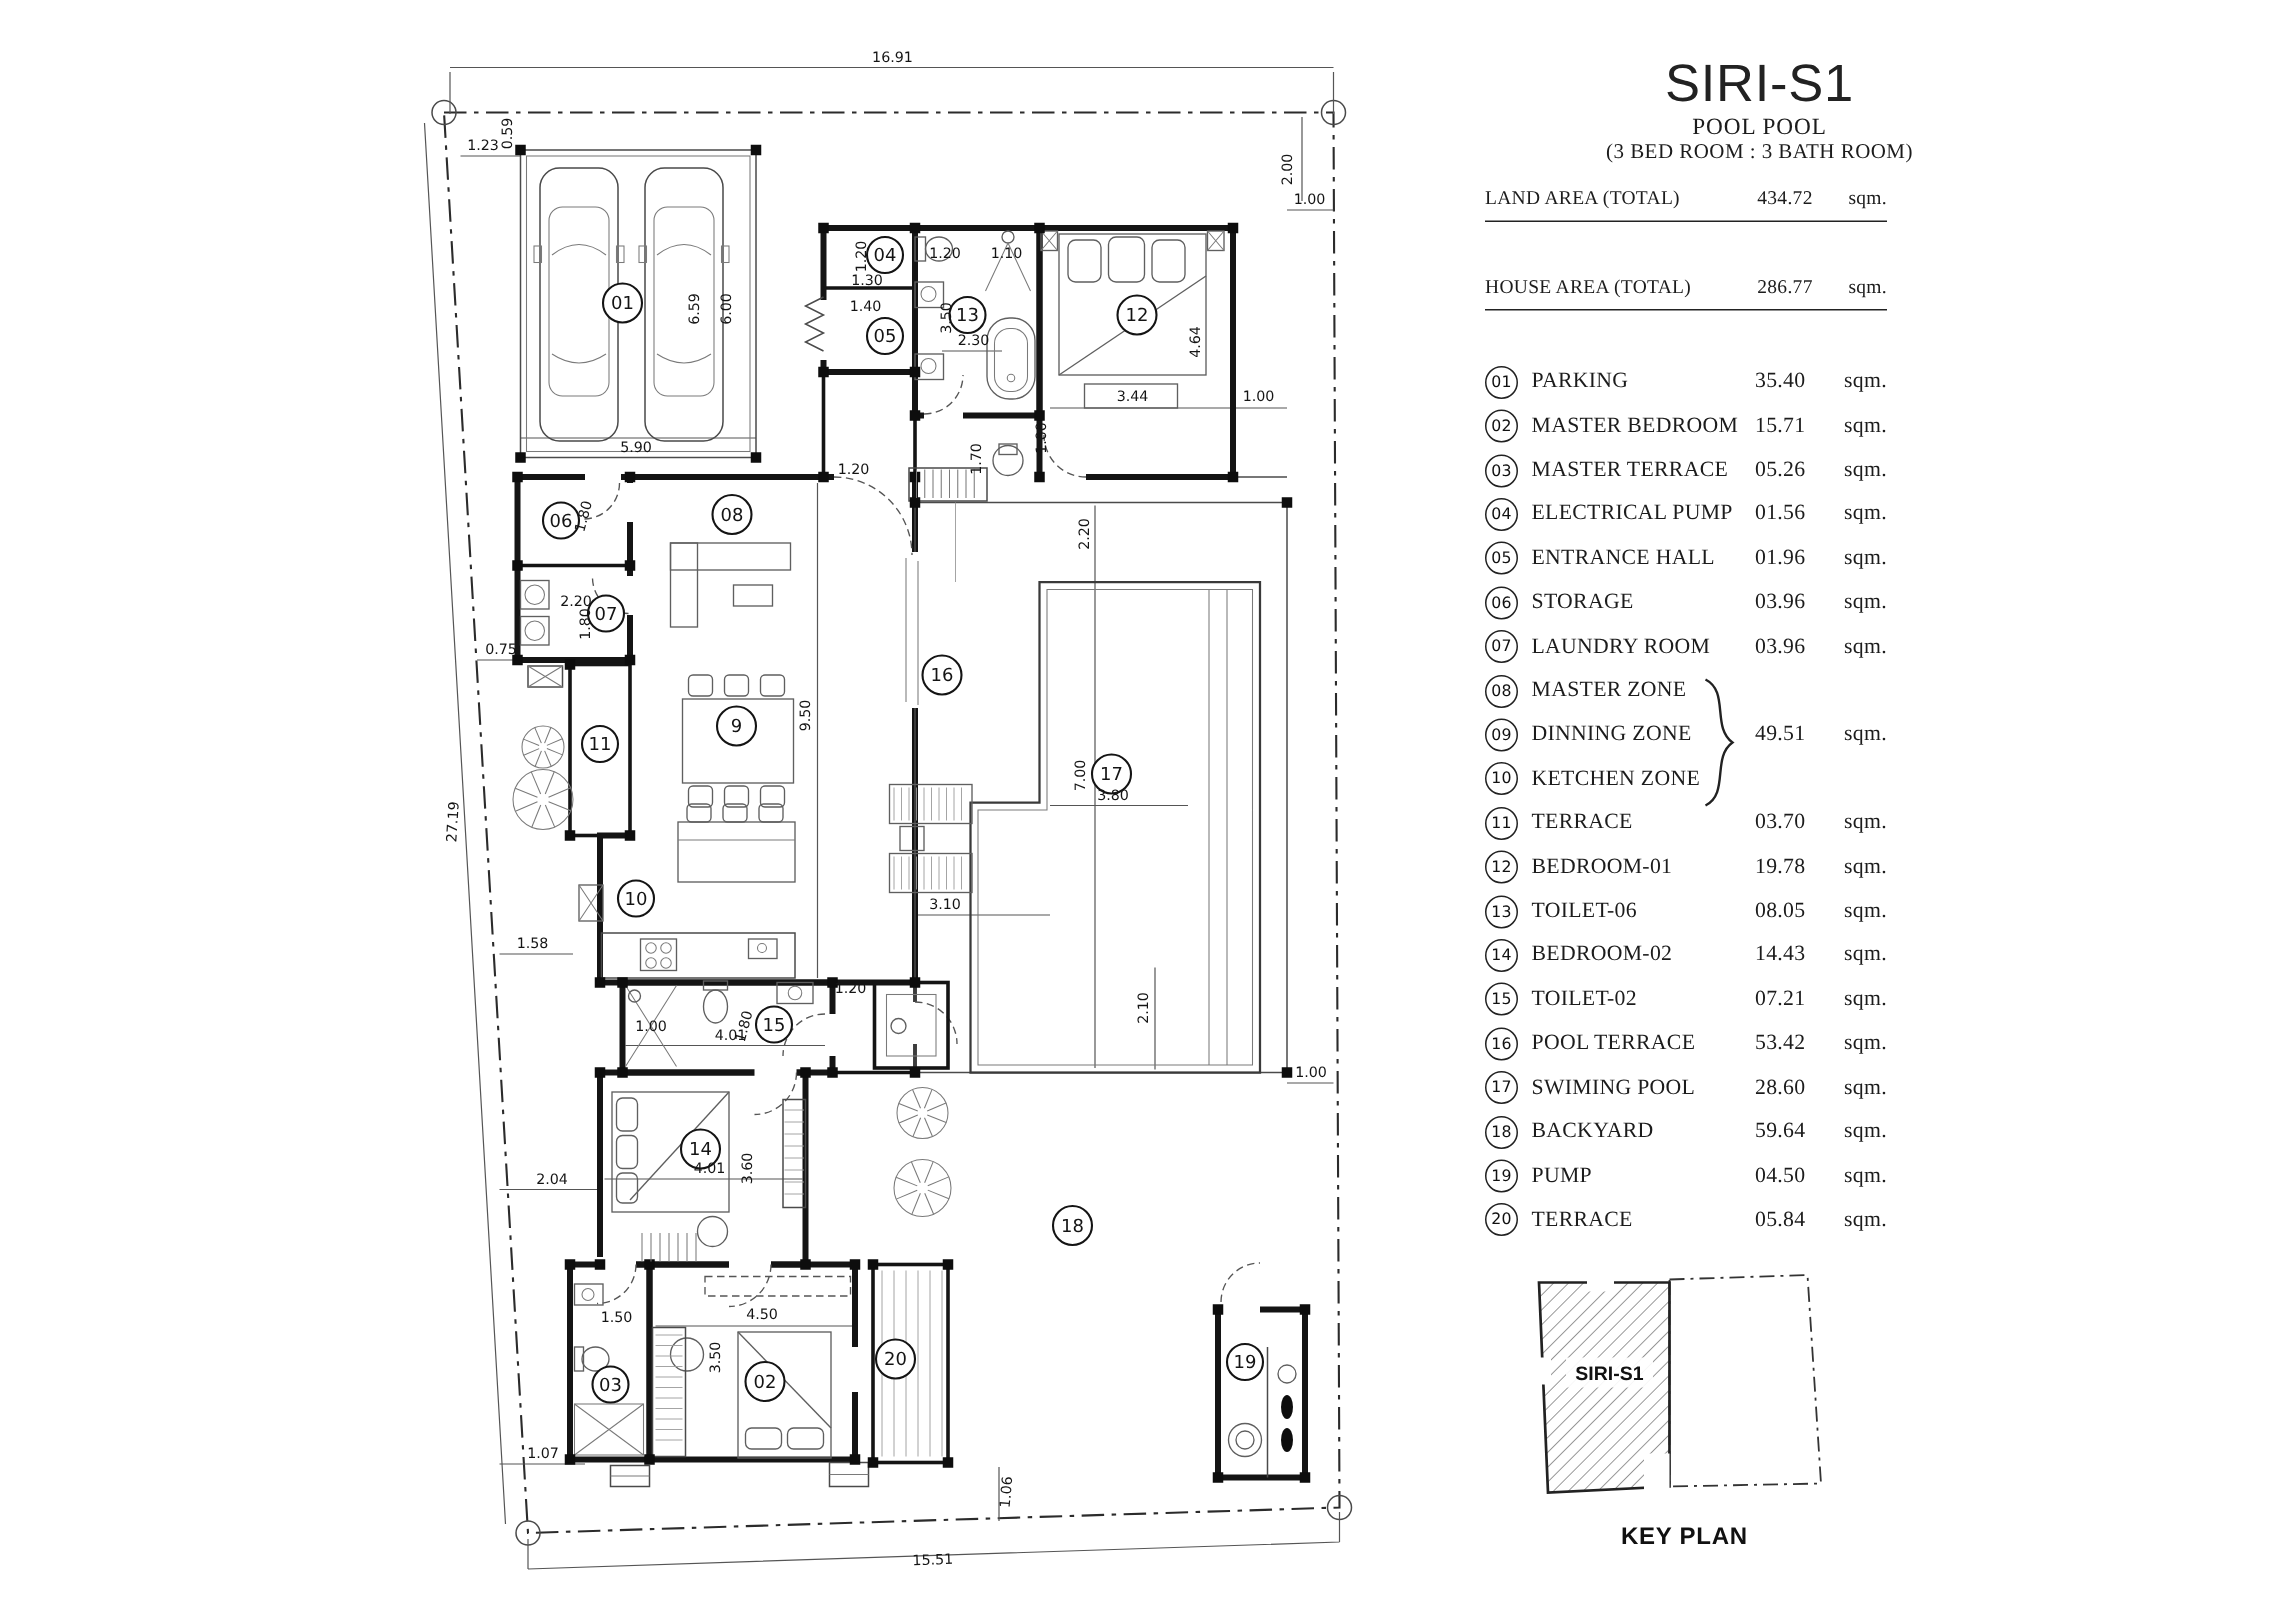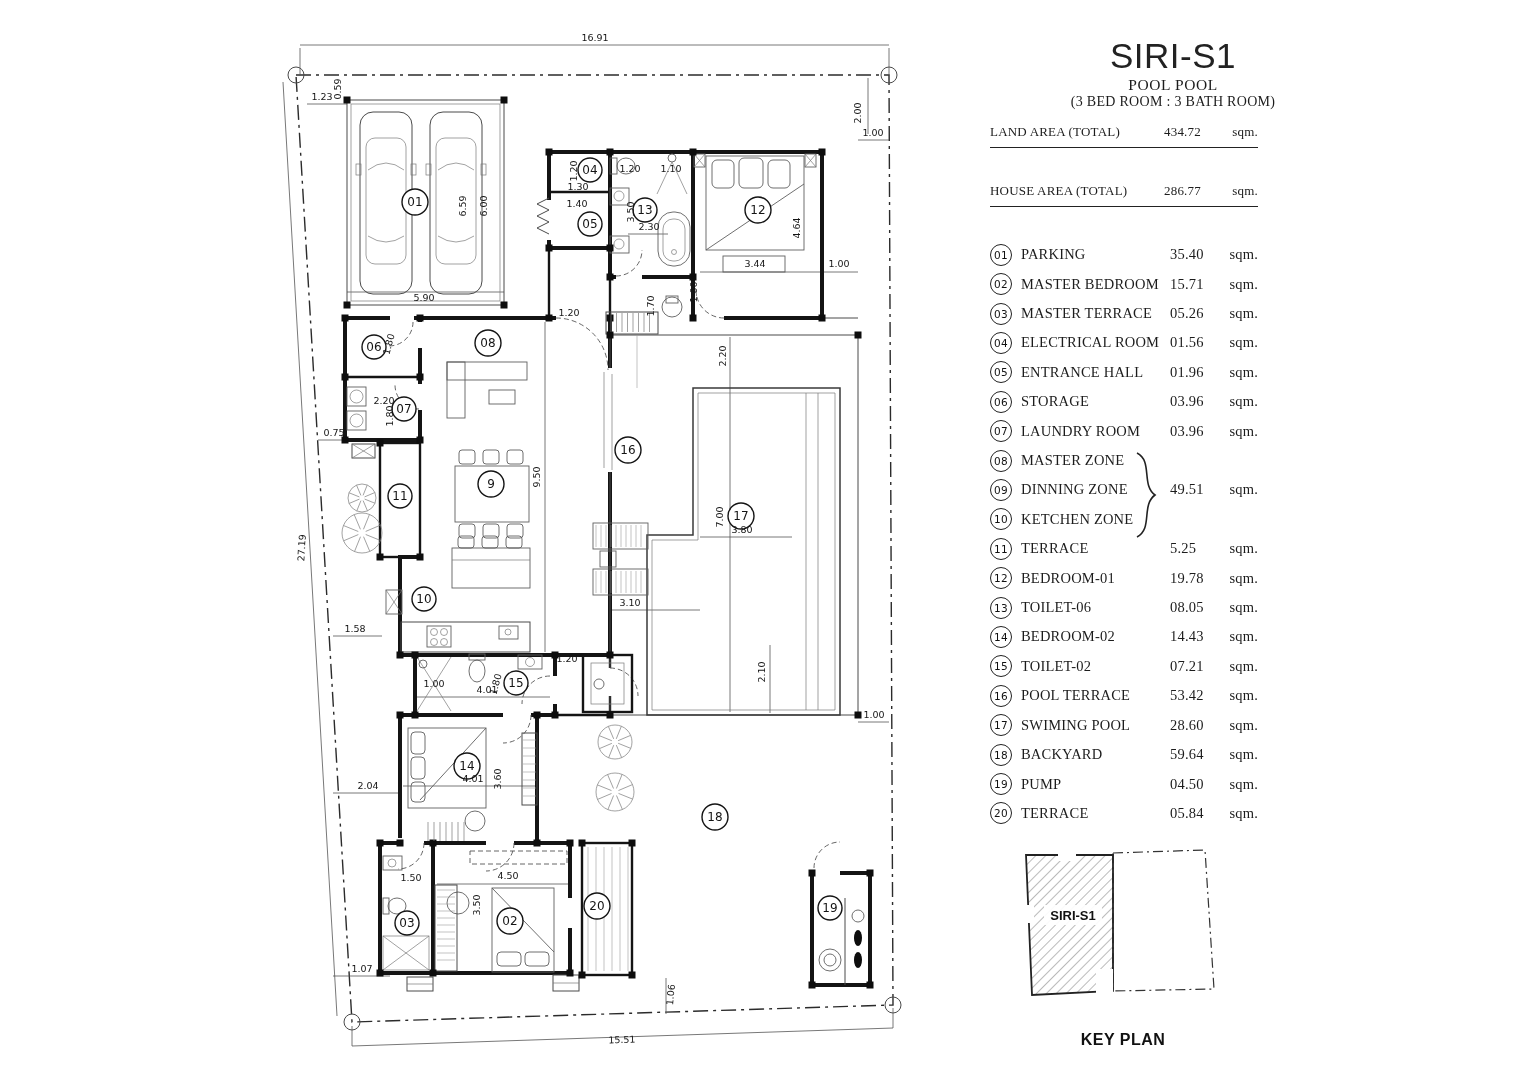--- a/index.html
+++ b/index.html
@@ -23,36 +23,36 @@
   .mk text{font:12px "DejaVu Sans",sans-serif;fill:#141414;text-anchor:middle}
   
   #panel{position:absolute;left:985px;top:0;width:276px;height:1076px}
   .thead{position:absolute;width:272px;text-align:center;transform:translateX(52px)}
   #title{top:36px;font-family:"Liberation Sans",sans-serif;font-size:35px;letter-spacing:.5px;color:#222}
   #subtitle{top:76px;font-size:15.5px;letter-spacing:.6px}
   #spec{top:94px;font-size:14px;letter-spacing:.3px}
   .arearow{position:absolute;left:5px;width:268px;display:flex;align-items:baseline;
     border-bottom:1.6px solid #222;padding-bottom:7px;font-size:13px;letter-spacing:.2px}
   .arearow .alabel{flex:1}
-  .arearow .aval{width:52px;text-align:left}
+  .arearow .aval{width:52px;text-align:center}
   .arearow .aunit{width:42px;text-align:right}
   #landrow{top:124px}
   #houserow{top:183px}
   #schedule{position:absolute;left:5px;top:240px;width:268px}
   .srow{height:29.42px;display:flex;align-items:center;font-size:14.5px;letter-spacing:.2px}
   .scircle{width:20px;height:20px;min-width:20px;border:1.3px solid #222;border-radius:50%;
     font:10.5px "DejaVu Sans",sans-serif;display:flex;align-items:center;justify-content:center;
     margin-right:9px;color:#111}
   .slabel{flex:1;white-space:nowrap}
   .sarea{width:46px;text-align:left}
   .sunit{width:42px;text-align:right}
   #brace{position:absolute;left:148px;top:451px}
   #keyplan{position:absolute;left:1018px;top:843px;width:210px}
   #kpcaption{text-align:center;font-family:"Liberation Sans",sans-serif;font-weight:bold;
-    font-size:16px;letter-spacing:.5px;margin-top:24px;color:#111}
+    font-size:16px;letter-spacing:.5px;margin-top:8px;color:#111}
   .kptext{font:bold 13px "Liberation Sans",sans-serif;fill:#111;text-anchor:middle}
 </style>
 </head>
 <body>
 
 <svg id="plan" width="980" height="1076" viewBox="0 0 980 1076">
   <defs>
     <g id="car">
       <rect x="0" y="0" width="52" height="182" rx="13" class="t1"></rect>
       <rect x="6" y="26" width="40" height="126" rx="9" class="t07"></rect>
@@ -590,21 +590,21 @@
         <span class="sunit">sqm.</span>
       </div>
       <div class="srow">
         <span class="scircle">03</span>
         <span class="slabel">MASTER TERRACE</span>
         <span class="sarea">05.26</span>
         <span class="sunit">sqm.</span>
       </div>
       <div class="srow">
         <span class="scircle">04</span>
-        <span class="slabel">ELECTRICAL ROOM</span>
+        <span class="slabel">ELECTRICAL PUMP</span>
         <span class="sarea">01.56</span>
         <span class="sunit">sqm.</span>
       </div>
       <div class="srow">
         <span class="scircle">05</span>
         <span class="slabel">ENTRANCE HALL</span>
         <span class="sarea">01.96</span>
         <span class="sunit">sqm.</span>
       </div>
       <div class="srow">
@@ -633,21 +633,21 @@
       </div>
       <div class="srow">
         <span class="scircle">10</span>
         <span class="slabel">KETCHEN ZONE</span>
         <span class="sarea"></span>
         <span class="sunit"></span>
       </div>
       <div class="srow">
         <span class="scircle">11</span>
         <span class="slabel">TERRACE</span>
-        <span class="sarea">5.25</span>
+        <span class="sarea">03.70</span>
         <span class="sunit">sqm.</span>
       </div>
       <div class="srow">
         <span class="scircle">12</span>
         <span class="slabel">BEDROOM-01</span>
         <span class="sarea">19.78</span>
         <span class="sunit">sqm.</span>
       </div>
       <div class="srow">
         <span class="scircle">13</span>

